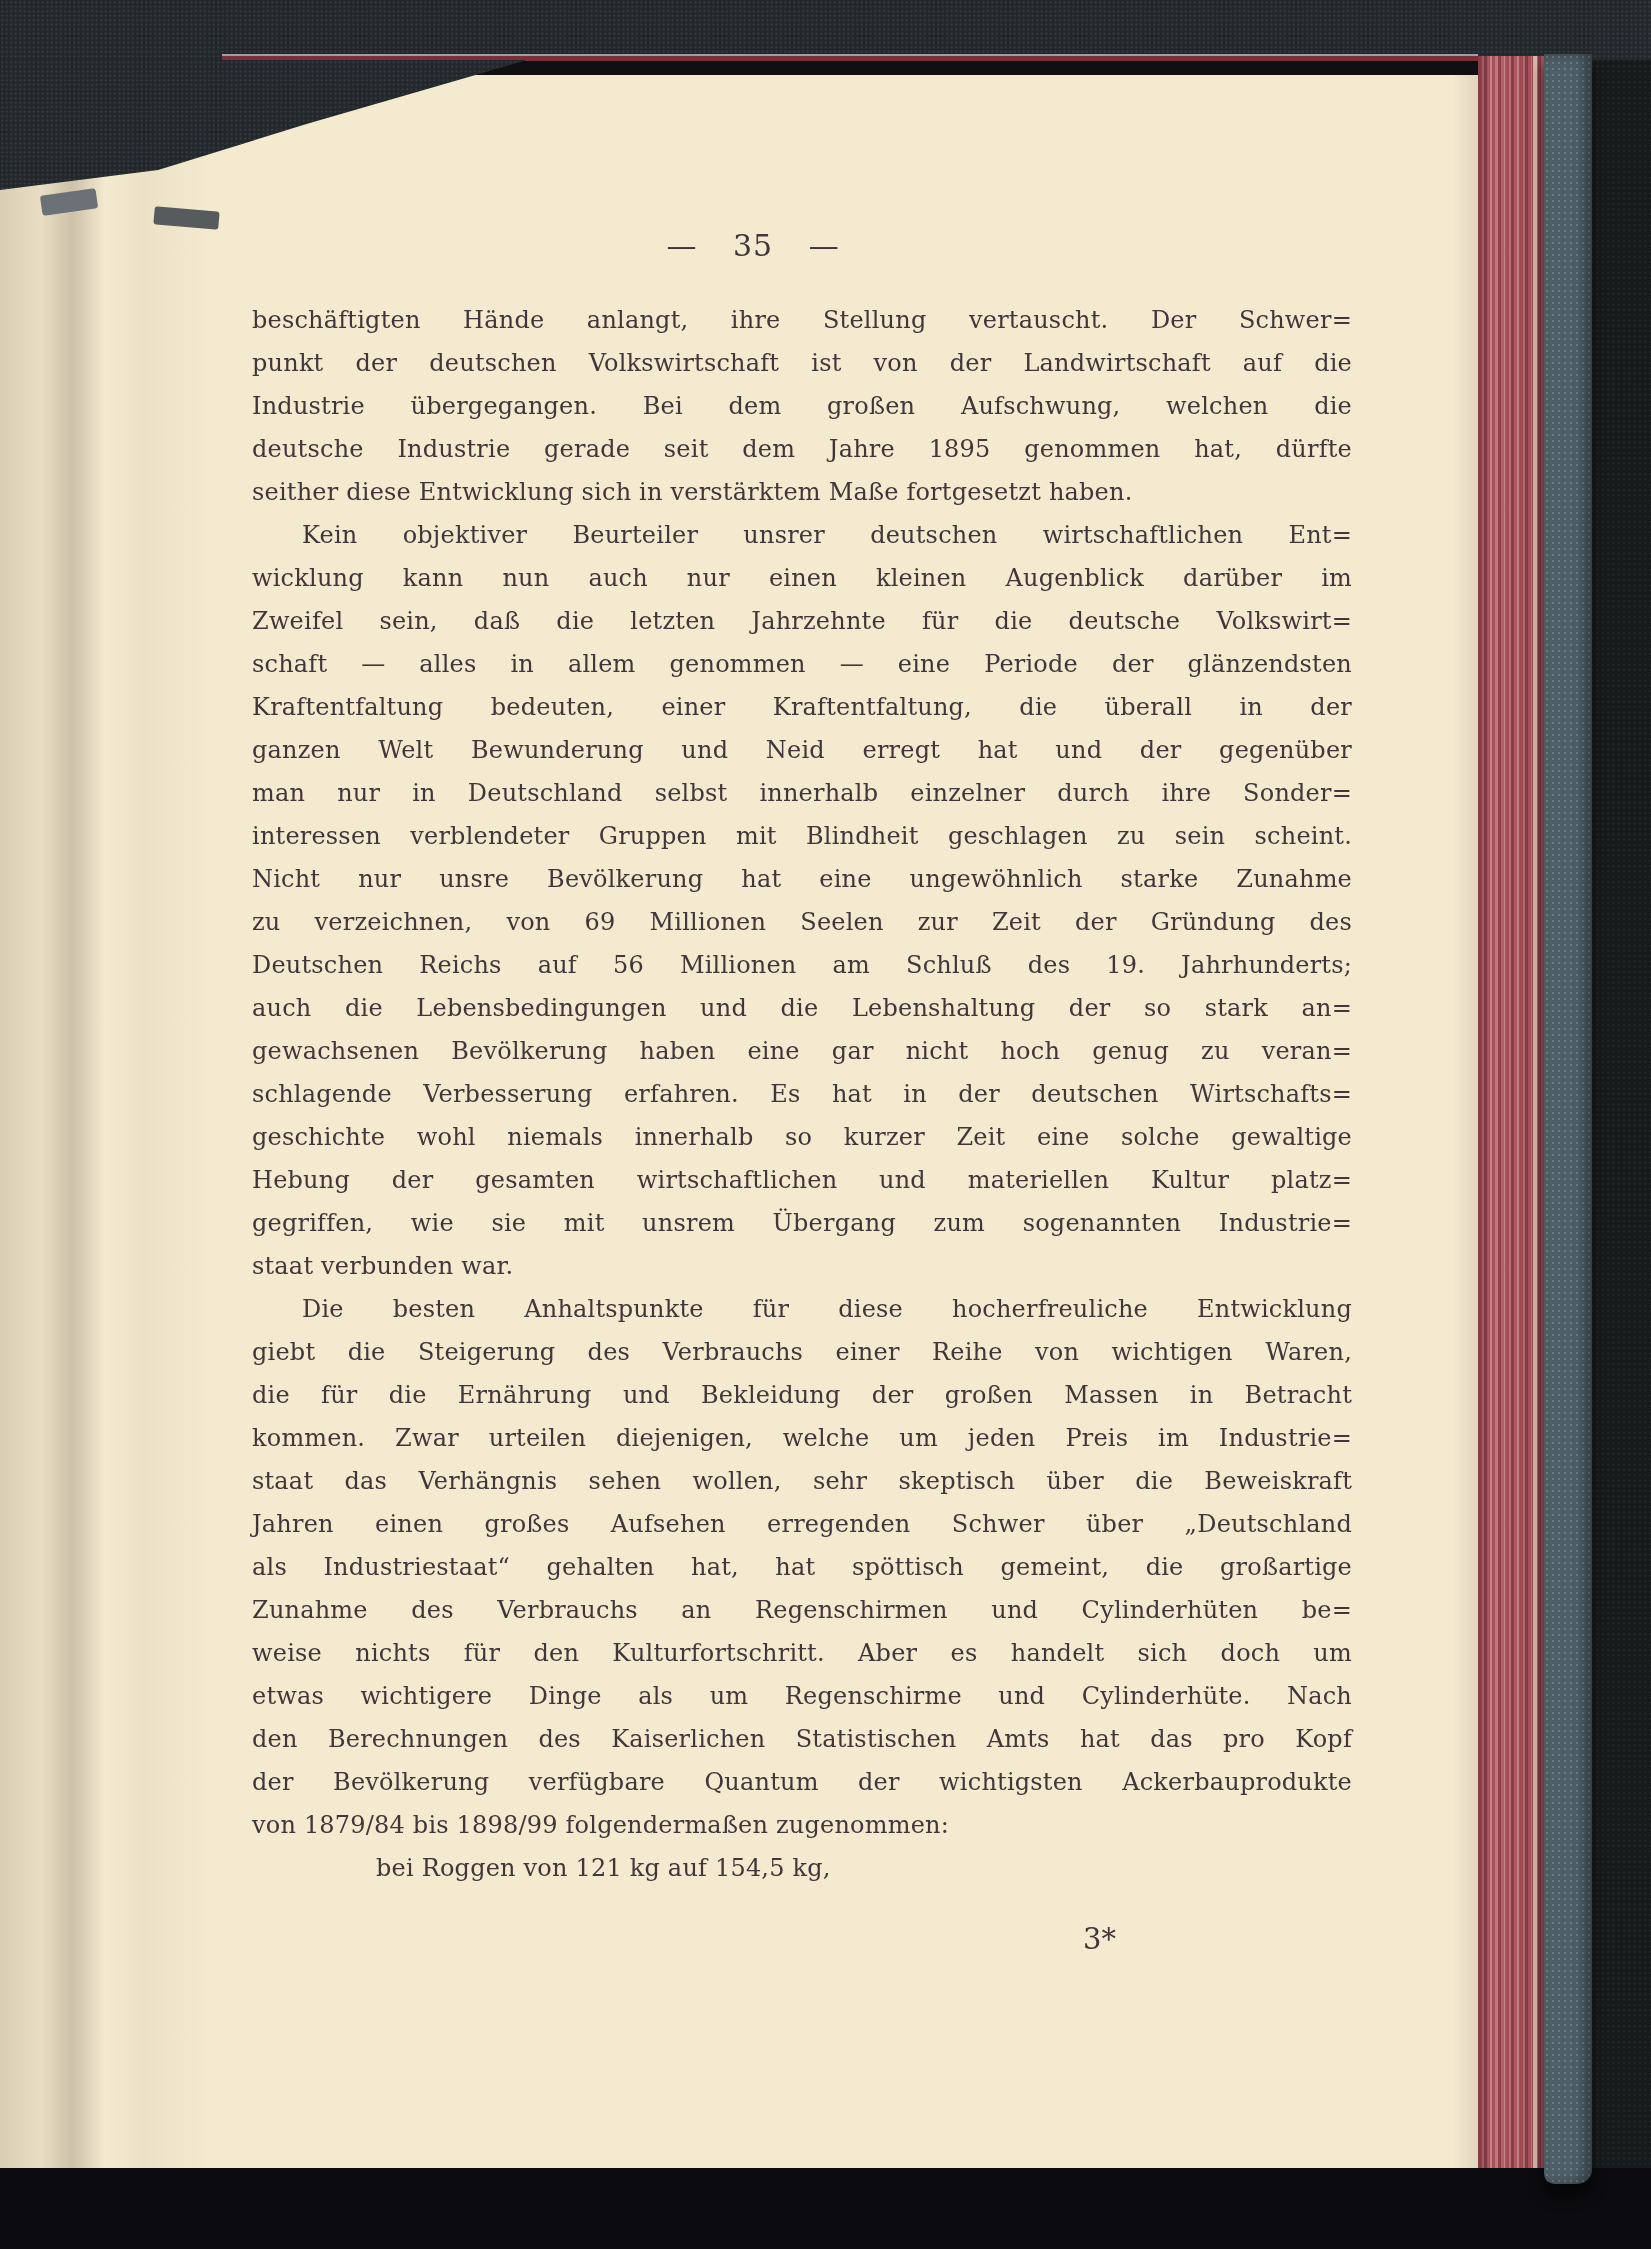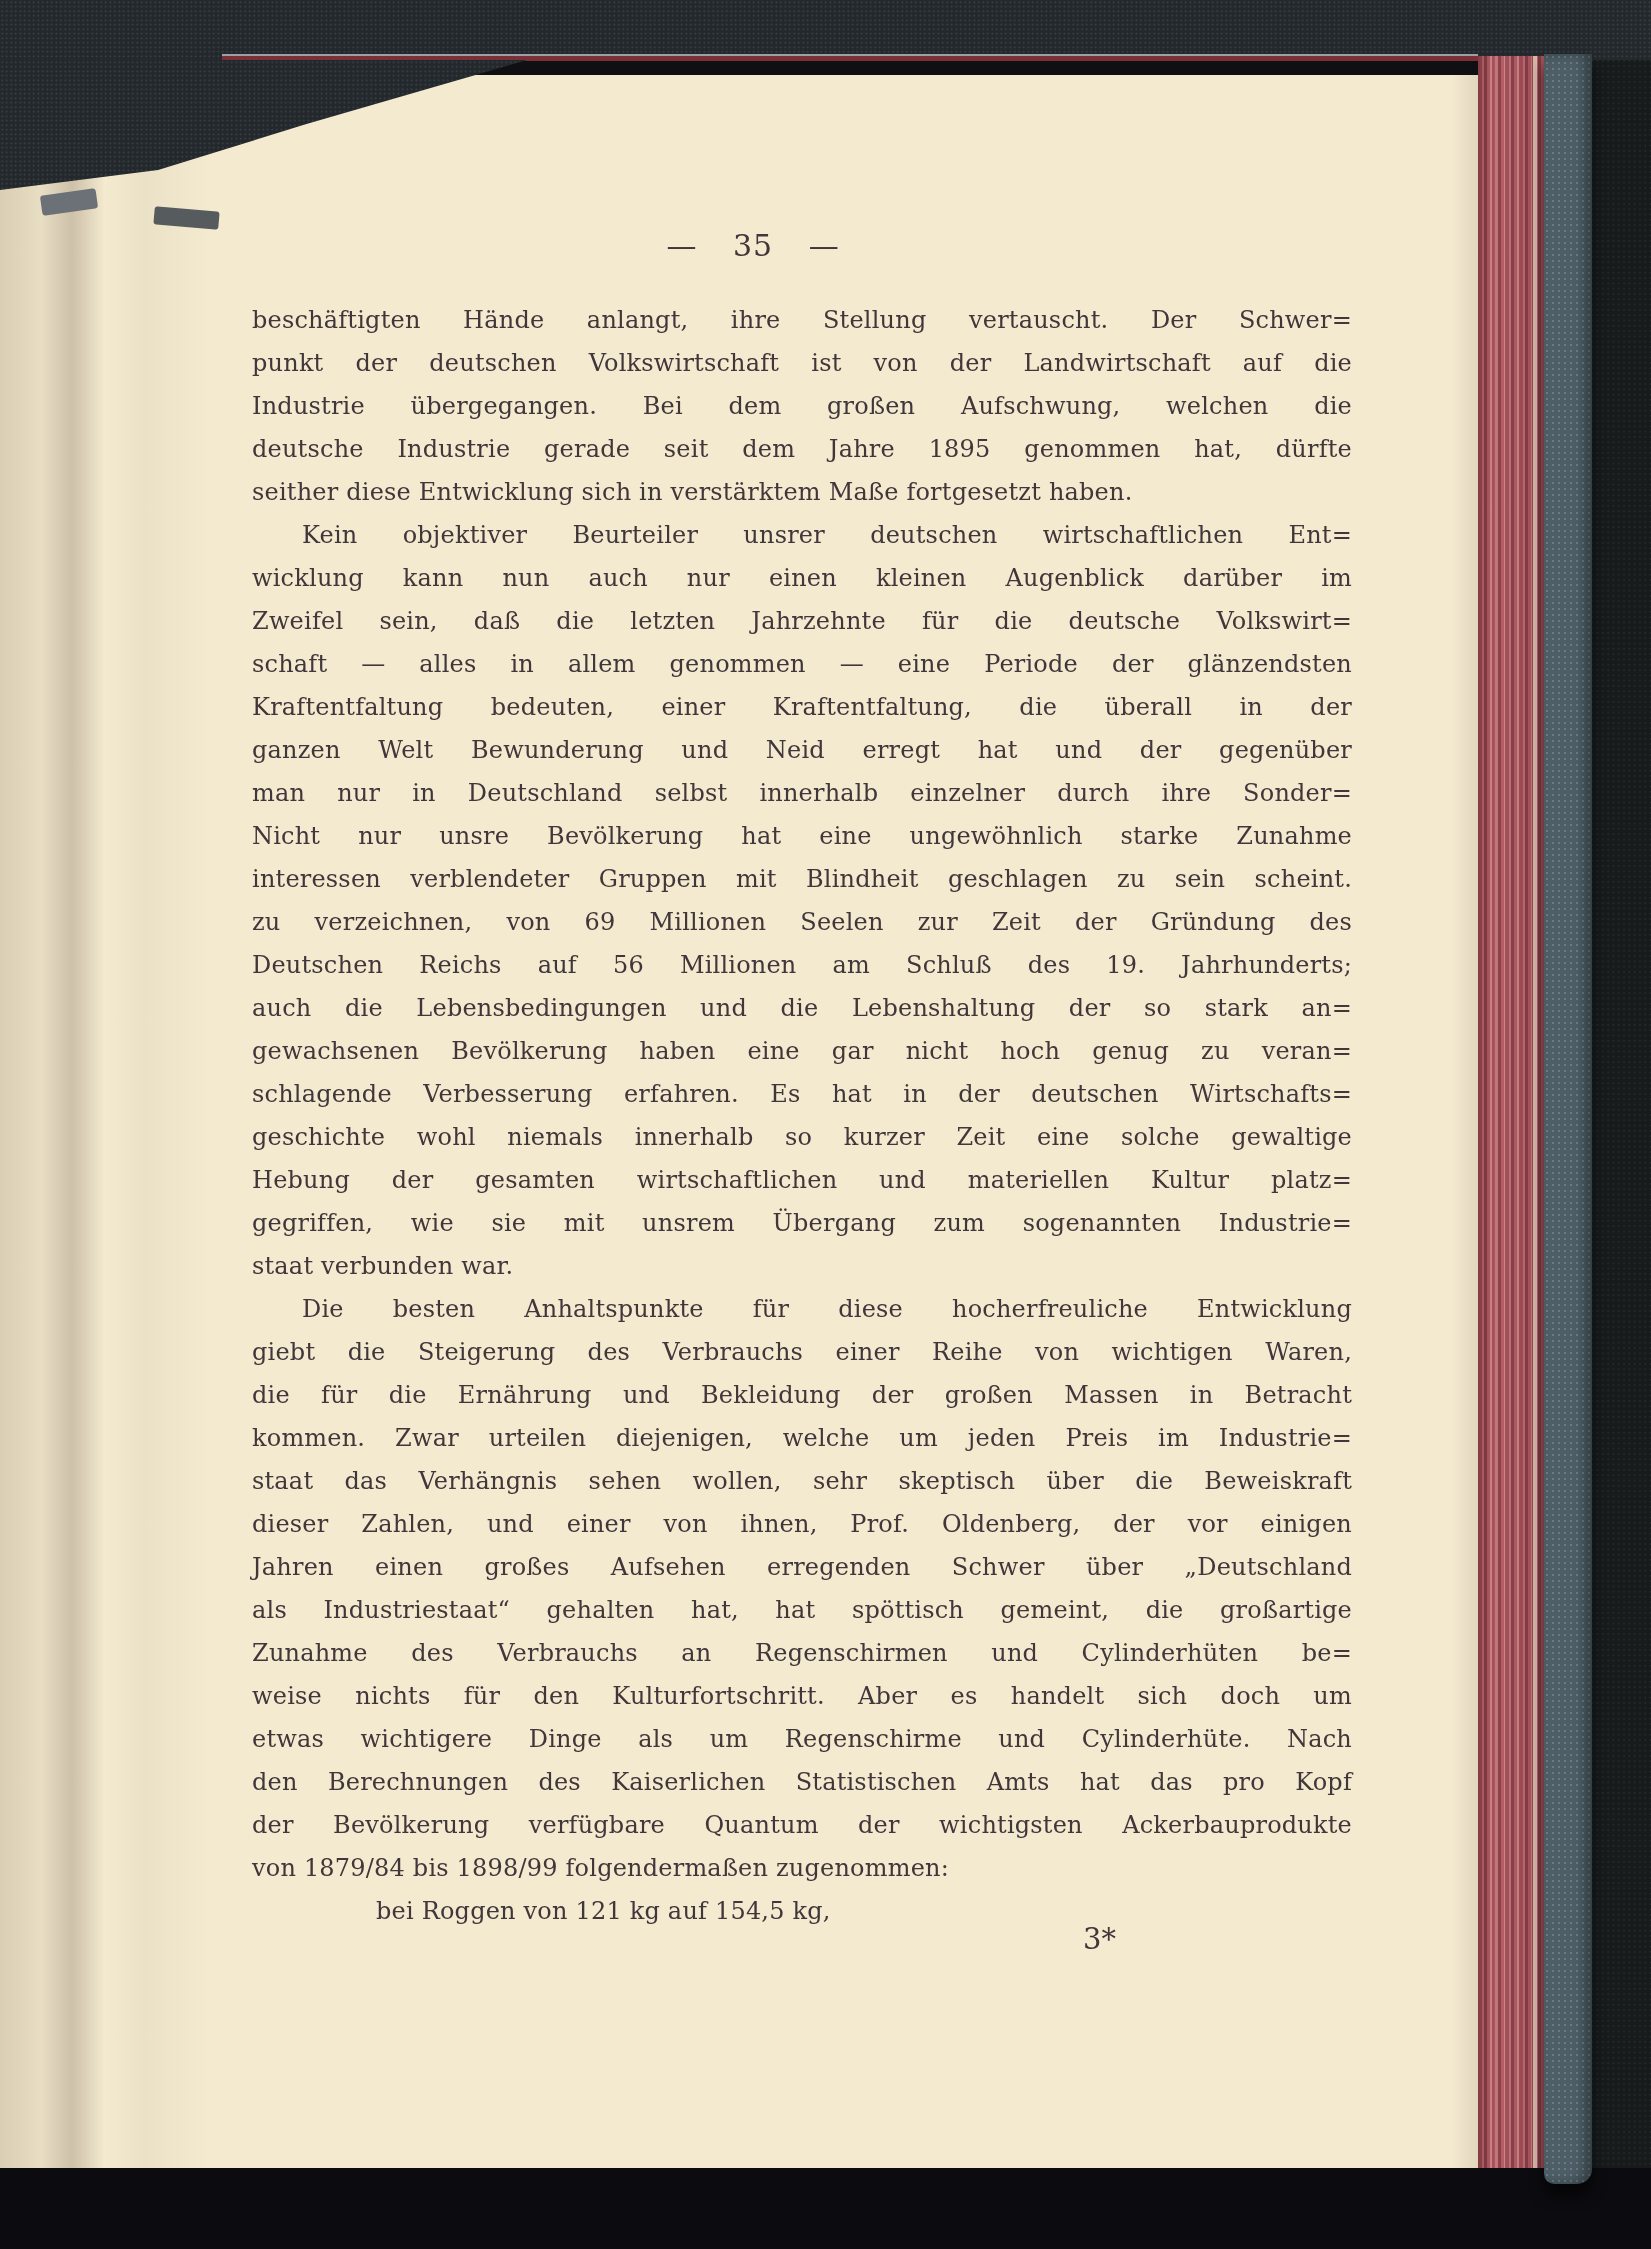--- a/index.html
+++ b/index.html
@@ -114,37 +114,36 @@
       <div class="line">Industrie übergegangen. Bei dem großen Aufschwung, welchen die</div>
       <div class="line">deutsche Industrie gerade seit dem Jahre 1895 genommen hat, dürfte</div>
       <div class="line rag">seither diese Entwicklung sich in verstärktem Maße fortgesetzt haben.</div>
       <div class="line indent">Kein objektiver Beurteiler unsrer deutschen wirtschaftlichen Ent=</div>
       <div class="line">wicklung kann nun auch nur einen kleinen Augenblick darüber im</div>
       <div class="line">Zweifel sein, daß die letzten Jahrzehnte für die deutsche Volkswirt=</div>
       <div class="line">schaft — alles in allem genommen — eine Periode der glänzendsten</div>
       <div class="line">Kraftentfaltung bedeuten, einer Kraftentfaltung, die überall in der</div>
       <div class="line">ganzen Welt Bewunderung und Neid erregt hat und der gegenüber</div>
       <div class="line">man nur in Deutschland selbst innerhalb einzelner durch ihre Sonder=</div>
+      <div class="line">interessen verblendeter Gruppen mit Blindheit geschlagen zu sein scheint.</div>
       <div class="line">Nicht nur unsre Bevölkerung hat eine ungewöhnlich starke Zunahme</div>
-      <div class="line">interessen verblendeter Gruppen mit Blindheit geschlagen zu sein scheint.</div>
       <div class="line">zu verzeichnen, von 69 Millionen Seelen zur Zeit der Gründung des</div>
       <div class="line">Deutschen Reichs auf 56 Millionen am Schluß des 19. Jahrhunderts;</div>
       <div class="line">auch die Lebensbedingungen und die Lebenshaltung der so stark an=</div>
       <div class="line">gewachsenen Bevölkerung haben eine gar nicht hoch genug zu veran=</div>
       <div class="line">schlagende Verbesserung erfahren. Es hat in der deutschen Wirtschafts=</div>
       <div class="line">geschichte wohl niemals innerhalb so kurzer Zeit eine solche gewaltige</div>
       <div class="line">Hebung der gesamten wirtschaftlichen und materiellen Kultur platz=</div>
       <div class="line">gegriffen, wie sie mit unsrem Übergang zum sogenannten Industrie=</div>
       <div class="line rag">staat verbunden war.</div>
       <div class="line indent">Die besten Anhaltspunkte für diese hocherfreuliche Entwicklung</div>
       <div class="line">giebt die Steigerung des Verbrauchs einer Reihe von wichtigen Waren,</div>
       <div class="line">die für die Ernährung und Bekleidung der großen Massen in Betracht</div>
       <div class="line">kommen. Zwar urteilen diejenigen, welche um jeden Preis im Industrie=</div>
       <div class="line">staat das Verhängnis sehen wollen, sehr skeptisch über die Beweiskraft</div>
-      <div class="line">dieser Zahlen, und einer von ihnen, Prof. Oldenberg, der vor einigen</div>
       <div class="line">Jahren einen großes Aufsehen erregenden Schwer über „Deutschland</div>
       <div class="line">als Industriestaat“ gehalten hat, hat spöttisch gemeint, die großartige</div>
       <div class="line">Zunahme des Verbrauchs an Regenschirmen und Cylinderhüten be=</div>
       <div class="line">weise nichts für den Kulturfortschritt. Aber es handelt sich doch um</div>
       <div class="line">etwas wichtigere Dinge als um Regenschirme und Cylinderhüte. Nach</div>
       <div class="line">den Berechnungen des Kaiserlichen Statistischen Amts hat das pro Kopf</div>
       <div class="line">der Bevölkerung verfügbare Quantum der wichtigsten Ackerbauprodukte</div>
       <div class="line rag">von 1879/84 bis 1898/99 folgendermaßen zugenommen:</div>
       <div class="line rag item-line">bei Roggen von 121 kg auf 154,5 kg,</div>
     </div>

